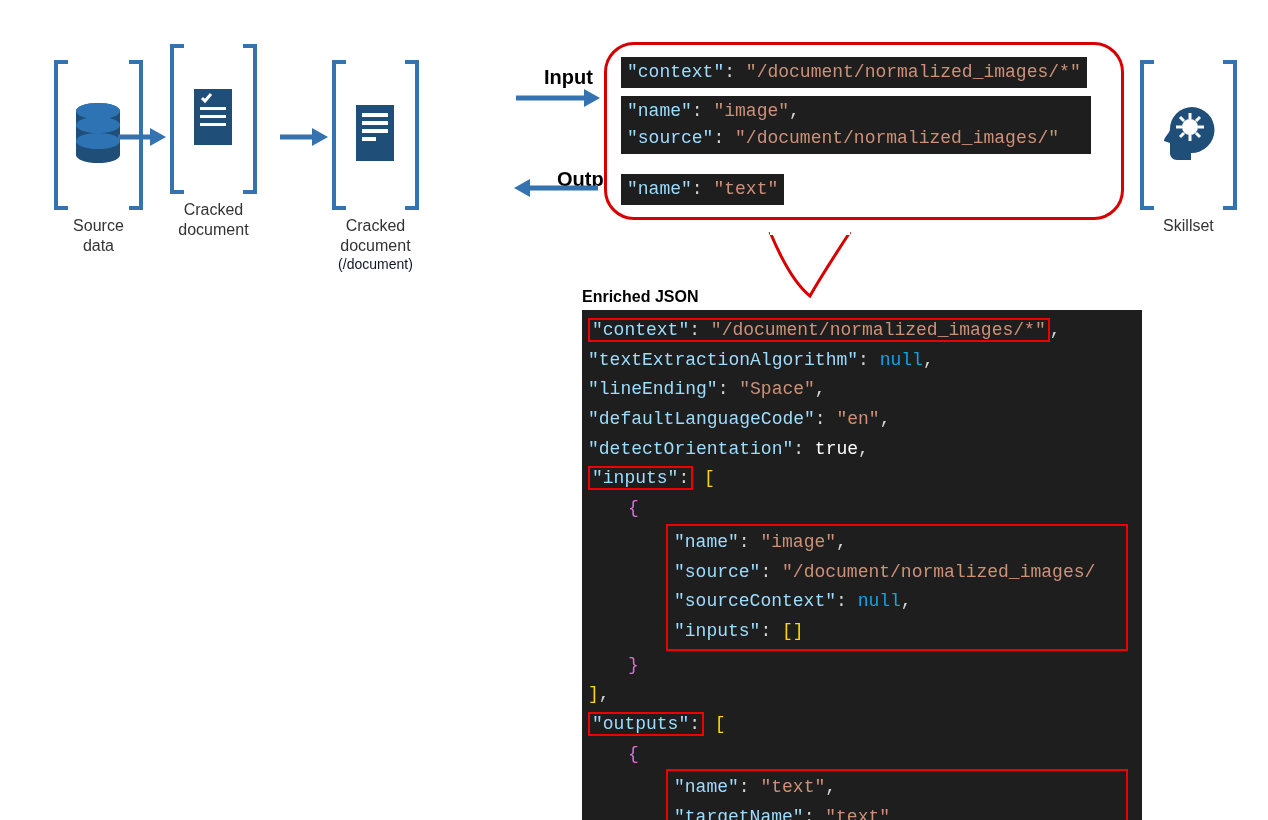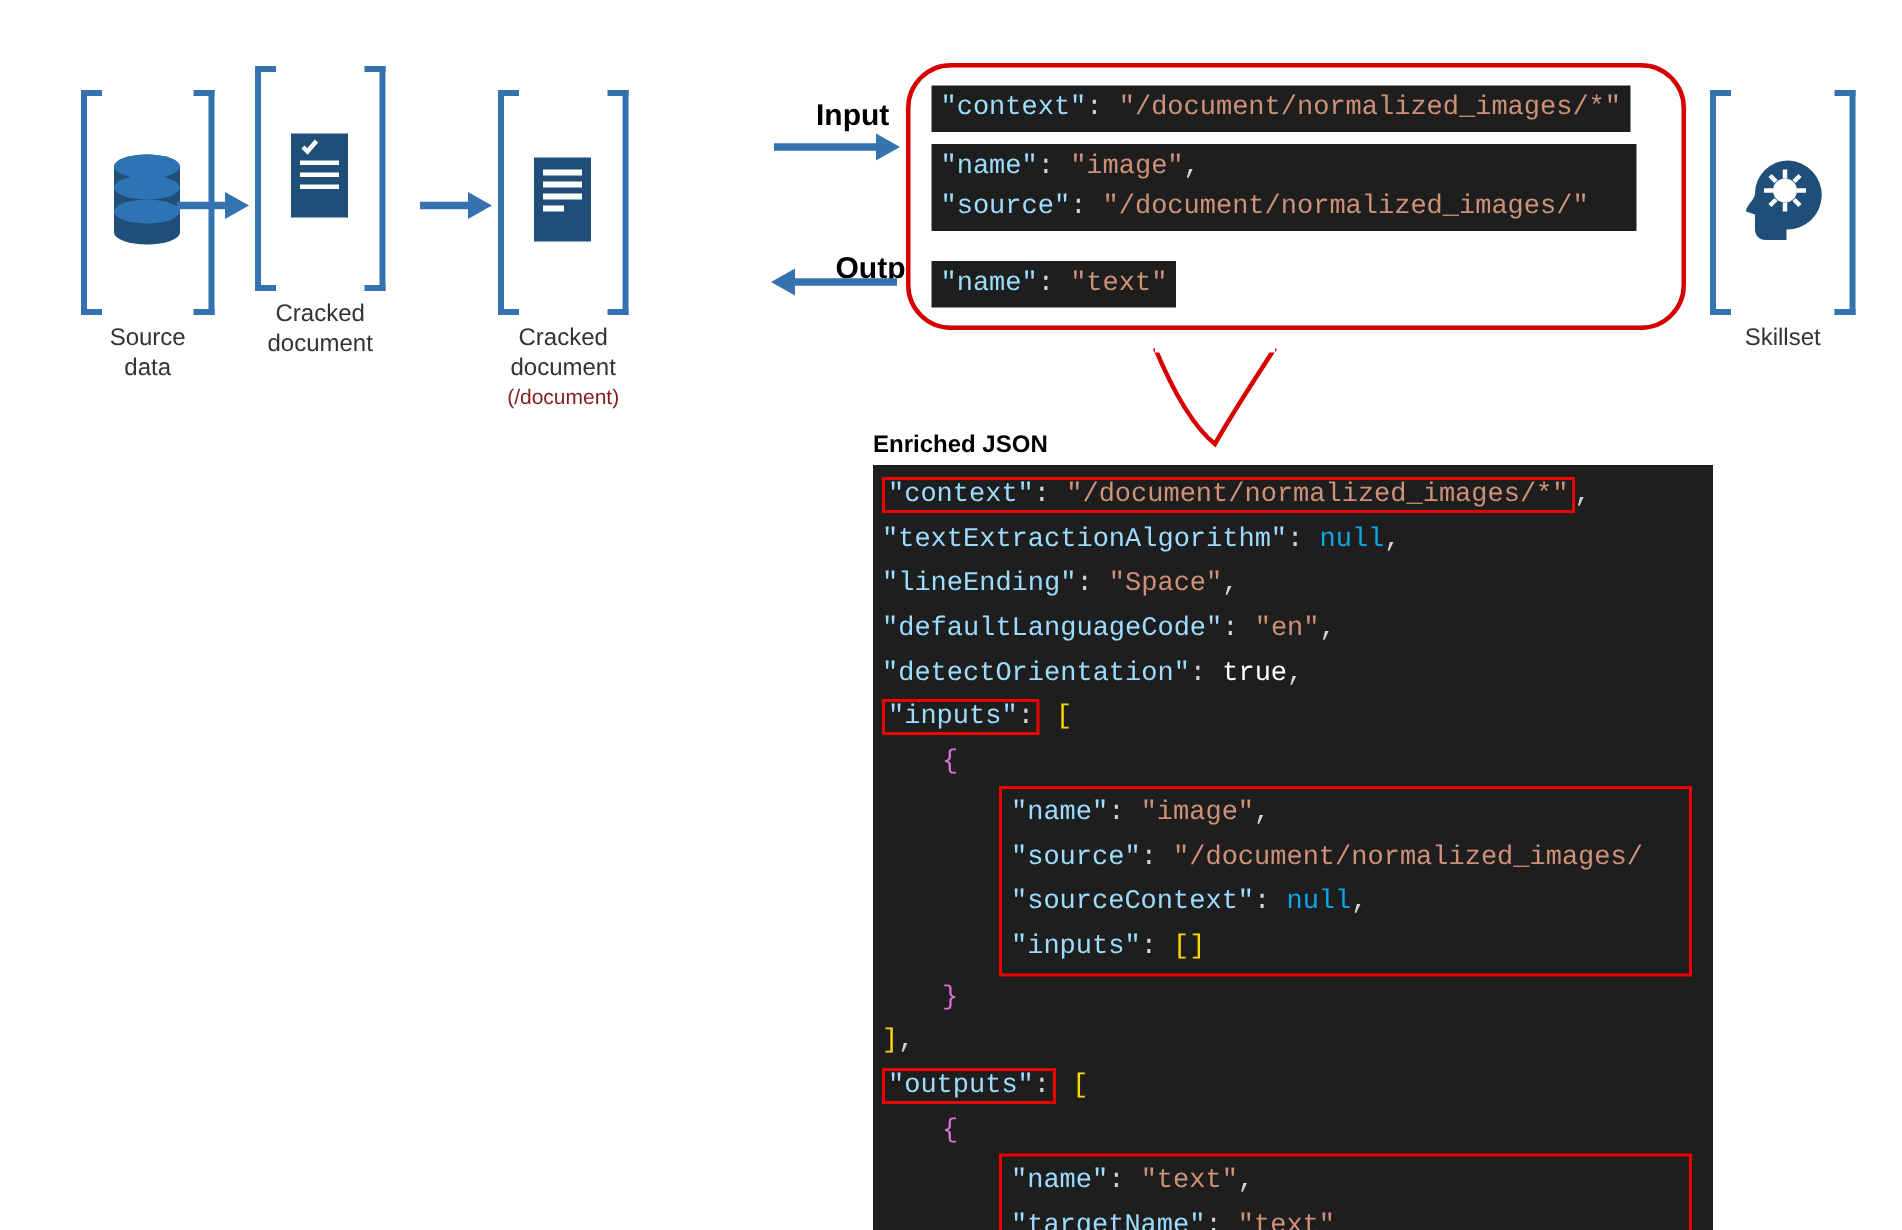--- a/index.html
+++ b/index.html
@@ -3,21 +3,21 @@
 <meta charset="utf-8">
 <style>
   * { box-sizing: border-box; margin: 0; padding: 0; }
   body { font-family: "Segoe UI", Arial, sans-serif; background: #fff; width: 1268px; height: 820px; position: relative; }
   
   .stage { position: absolute; text-align: center; }
   .bracket { border: 4px solid #3572B0; height: 150px; width: 14px; display: inline-block; vertical-align: middle; }
   .bracket.left { border-right: none; }
   .bracket.right { border-left: none; }
   .stage-label { font-size: 16px; color: #333; margin-top: 6px; line-height: 1.25; }
-  .stage-sub { font-size: 14px; color: #7f1d1d; }
+  .stage-sub { font-size: 14px; color: #0f172a; }
   
   .arrow { position: absolute; color: #3572B0; }
   .arrow svg { display:block; }
   
   .callout { position: absolute; border: 3px solid #d60000; border-radius: 30px; background: #fff; padding: 12px 14px; }
   
   .code-dark { background:#1e1e1e; font-family: Consolas, "Courier New", monospace; font-size:18px; line-height:1.5; color:#d4d4d4; }
   .code-pill { display:inline-block; padding:2px 6px; background:#1e1e1e; }
   .k-key { color:#9cdcfe; } 
   .k-str { color:#ce9178; } 

